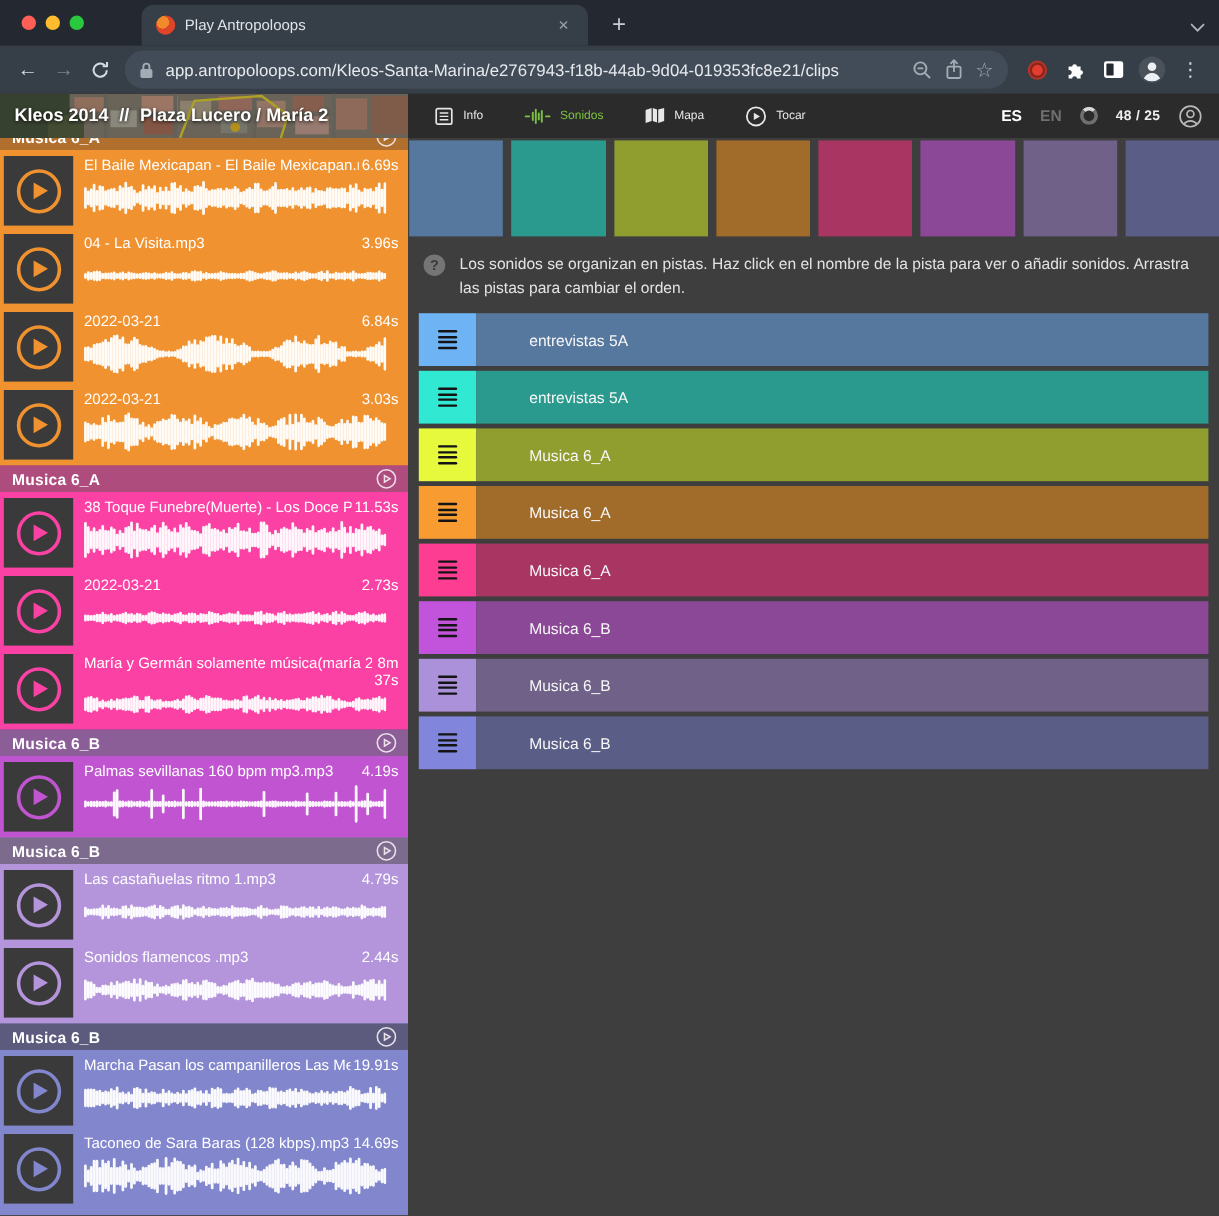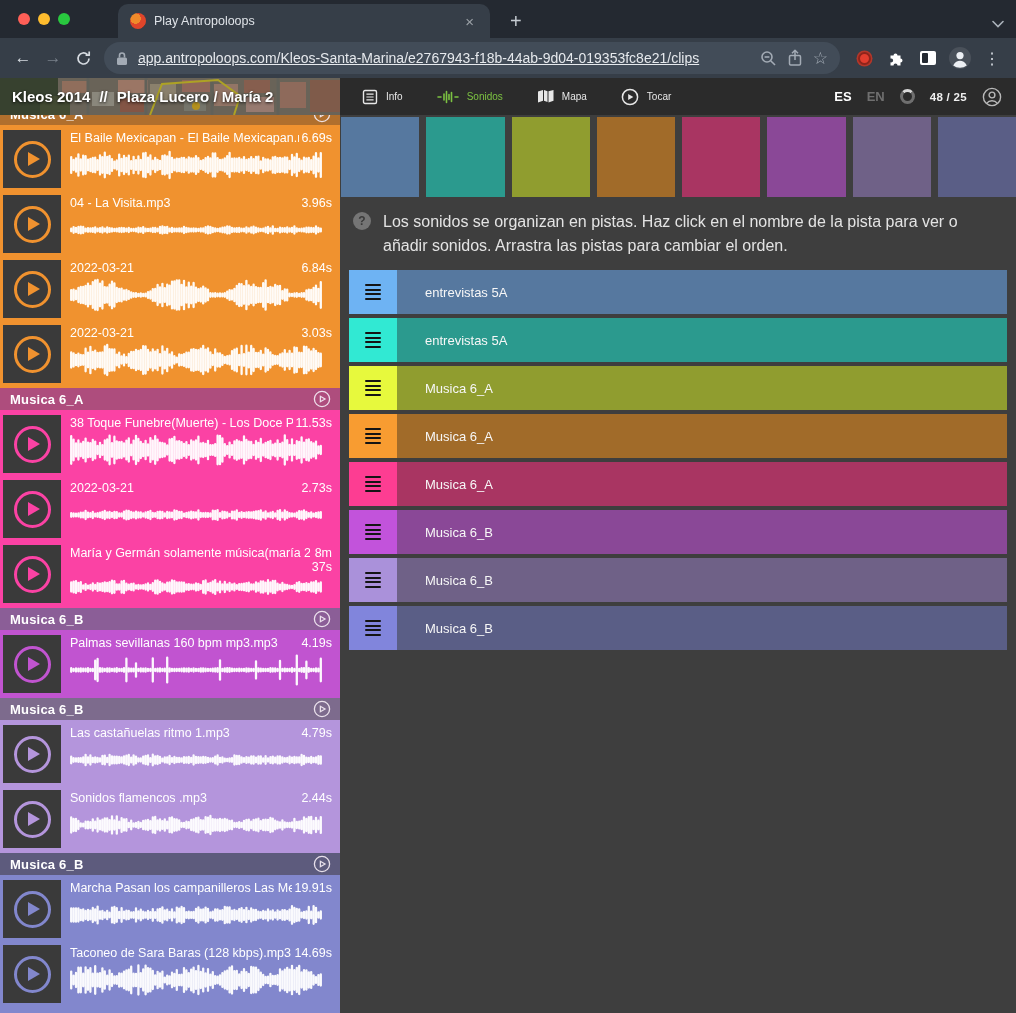--- a/index.html
+++ b/index.html
@@ -20,21 +20,21 @@
   .tab-close { color:#9aa0a6; font-size:15px; line-height:1; padding:2px 4px; }
   .newtab { color:#c6ccd2; font-size:20px; line-height:1; margin:0 0 7px 14px; padding:0 6px; }
   .strip-chevron { position:absolute; right:12px; top:14px; }
 
   .toolbar { height:40px; background:#363e48; display:flex; align-items:center; padding:0 8px; flex:none; }
   .navbtn { width:30px; height:30px; display:flex; align-items:center; justify-content:center;
             font-size:17px; color:#d6dbe1; flex:none; }
   .navbtn.dim { color:#79818b; }
   .omnibox { flex:1; height:32px; background:#424c58; border-radius:16px; margin:0 8px 0 6px;
              display:flex; align-items:center; padding:0 12px; gap:10px; min-width:0; }
-  .url { flex:1; font-size:14px; color:#e6e9ed; white-space:nowrap; overflow:hidden;text-decoration:underline; }
+  .url { flex:1; font-size:14px; color:#e6e9ed; white-space:nowrap; overflow:hidden; }
   .tb-right { display:flex; align-items:center; flex:none; }
   .tb-ic { width:32px; height:32px; display:flex; align-items:center; justify-content:center; flex:none; }
   .rec-dot { width:13px; height:13px; border-radius:50%; background:#e23d2e; border:2px solid #8e241b; box-shadow:0 0 0 1.5px #b3372a; }
   .panel-ic { width:16px; height:14px; background:#fff; border-radius:2px; position:relative; }
   .panel-ic span { position:absolute; left:2px; top:2px; bottom:2px; width:6px; background:#242931; border-radius:1px; }
   .kebab { color:#d2d8de; font-size:16px; }
   .star { color:#a3abb5; font-size:17px; line-height:1; }
 
   
   .app-header { height:37px; background:#2b2b2b; display:flex; align-items:center; flex:none; }
@@ -79,27 +79,27 @@
   .clip-dur { flex:none; font-size:12.5px; color:#fff; margin-left:2px; text-align:right; white-space:pre-line; }
   .wave { display:block; margin-top:2px; }
 
   
   .main { flex:1; min-width:0; background:#3e3e3e; display:flex; flex-direction:column; }
   .swatches { display:flex; gap:7px; margin:2px 0 0 1px; height:80px; flex:none; }
   .swatch { flex:1; background:var(--body); }
   .helpbox { display:flex; gap:12px; margin:13px 14px 0 13px; align-items:flex-start; }
   .help-ic { width:18px; height:18px; border-radius:50%; background:#757575; color:#3a3a3a;
              font-size:12px; font-weight:700; display:flex; align-items:center; justify-content:center; flex:none; margin-top:2px; }
-  .help-text { font-size:16px; color:#e3e3e3; line-height:1.5; max-width:648px; }
+  .help-text { font-size:13px; color:#e3e3e3; line-height:1.5; max-width:648px; }
   .rows { margin:12px 9px 0 9px; }
   .trow { height:44px; margin-bottom:4px; display:flex; }
   .thandle { width:48px; flex:none; background:var(--handle); display:flex; flex-direction:column;
              align-items:center; justify-content:center; gap:2.4px; }
   .thandle i { display:block; width:16px; height:2.2px; background:#141414; border-radius:1px; }
-  .tbody { flex:1; background:var(--body); display:flex; align-items:center; padding-left:28px; }
+  .tbody { flex:1; background:var(--body); display:flex; align-items:center; padding-left:44px; }
   .tlabel { color:#f7f7f7; font-size:13px; }
 </style>
 </head>
 <body>
 
 <div class="screen">
 
   <div class="tabstrip">
     <div class="traffic">
       <span class="tl r"></span>

